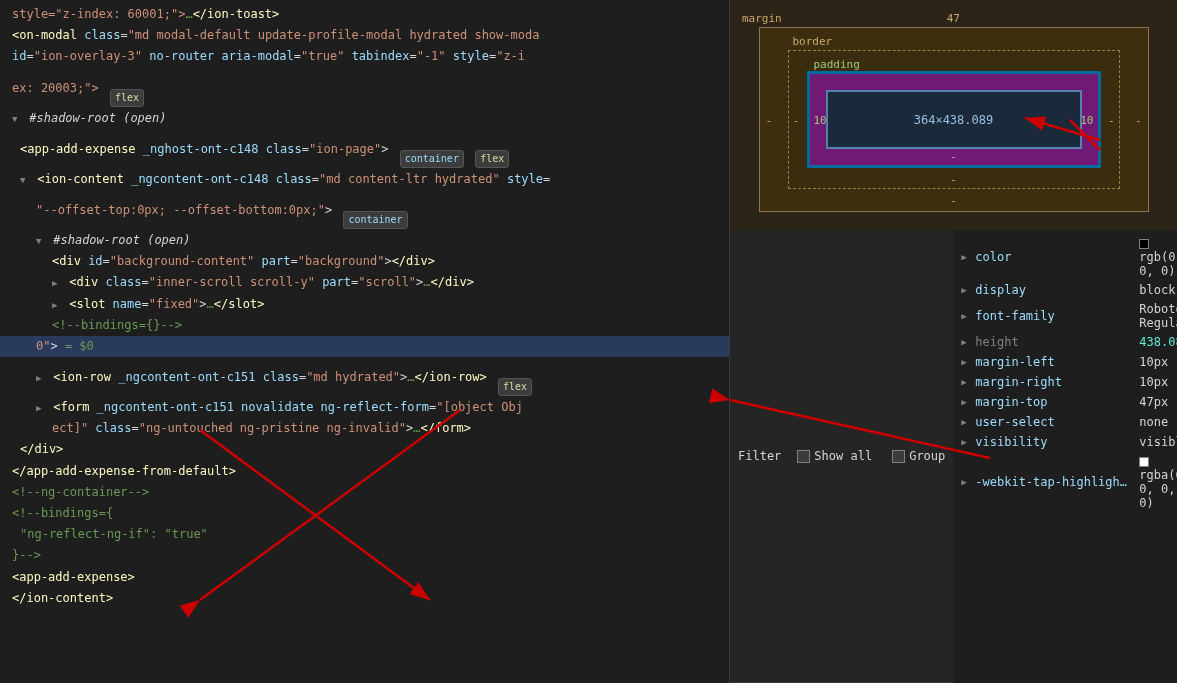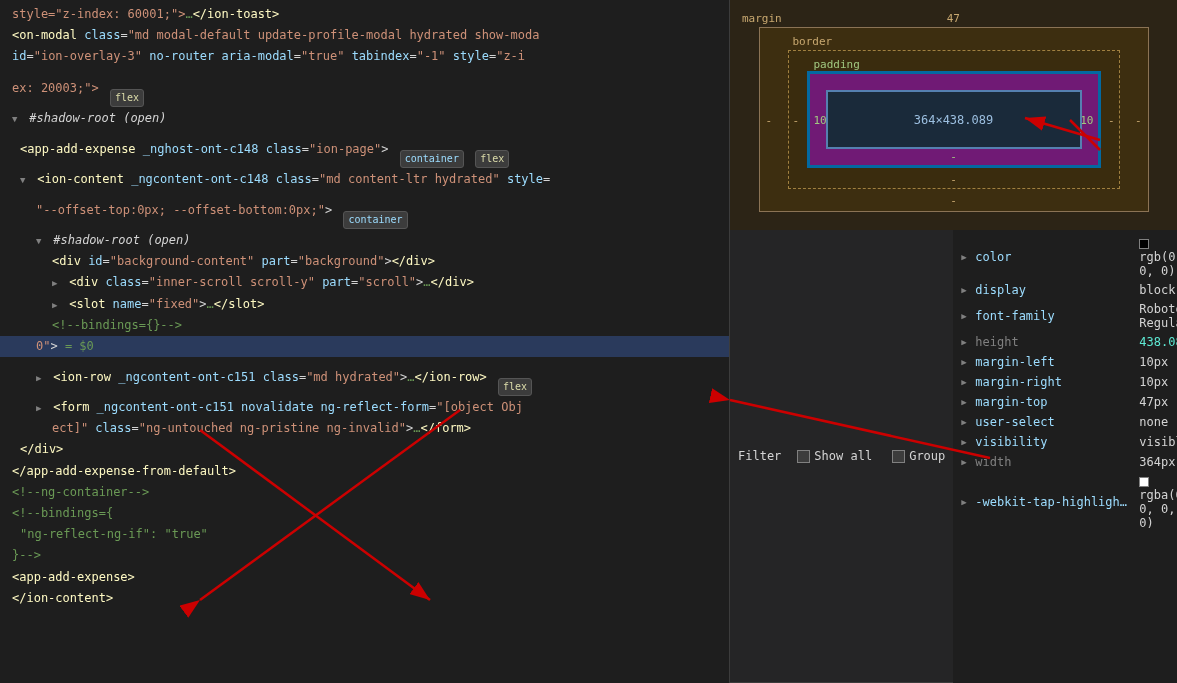--- a/index.html
+++ b/index.html
@@ -373,25 +373,20 @@
           <span class="prop-name">user-select</span>
           <span class="prop-value">none</span>
         </div>
         <div class="css-prop-row">
           <span class="prop-toggle open"></span>
           <span class="prop-name">visibility</span>
           <span class="prop-value">visible</span>
         </div>
         <div class="css-prop-row">
           <span class="prop-toggle open"></span>
-          <span class="prop-name greyed">width</span>
-          <span class="prop-value">364px</span>
-        </div>
-        <div class="css-prop-row">
-          <span class="prop-toggle open"></span>
           <span class="prop-name">-webkit-tap-highligh…</span>
           <span class="prop-value"><span class="color-swatch" style="background: white; border: 1px solid rgb(128, 128, 128);"></span>rgba(0, 0, 0, 0)</span>
         </div>
       </div>
   </div>
 </div>
 
 <svg style="position:fixed;top:0;left:0;width:1177px;height:683px;pointer-events:none;z-index:100;" viewBox="0 0 1177 683" xmlns="http://www.w3.org/2000/svg">
   <defs>
     <marker id="main-arrow1" markerWidth="8" markerHeight="6" refX="0" refY="3" orient="auto">

